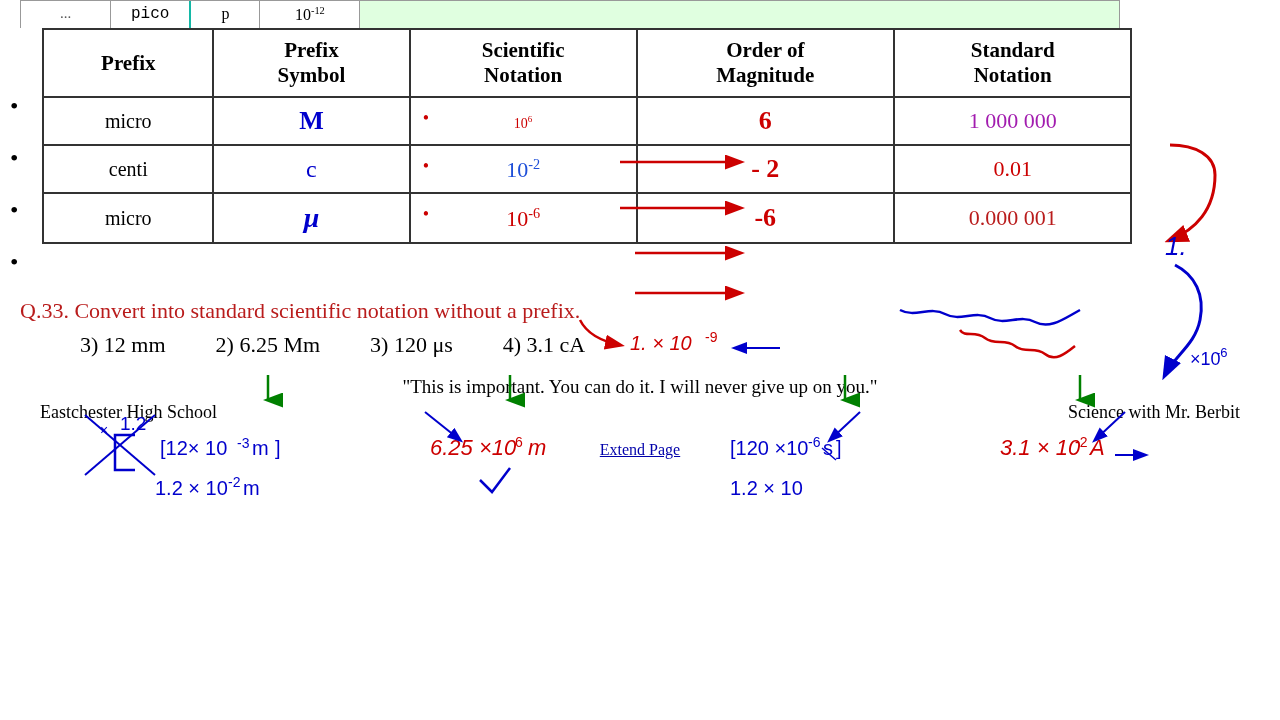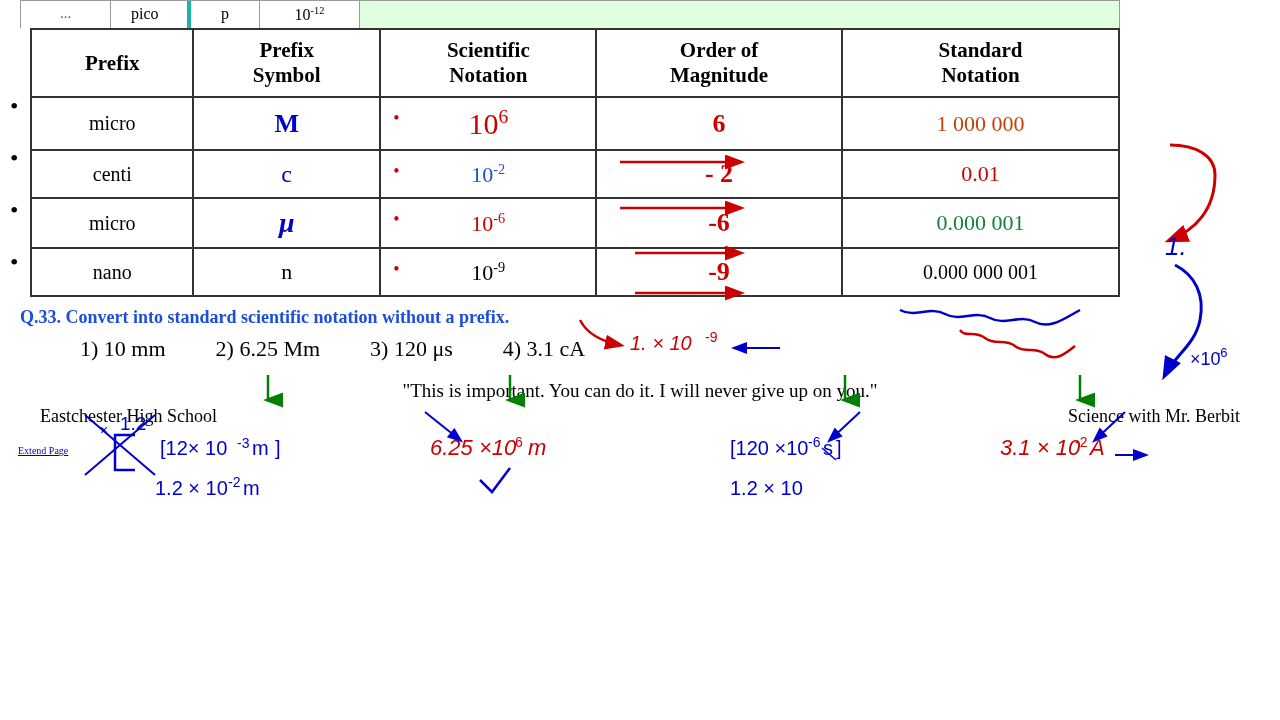--- a/index.html
+++ b/index.html
@@ -22,62 +22,62 @@
 
     .q32 {
       color: #008000;
       font-size: 22px;
       font-weight: bold;
       padding: 8px 20px 6px 20px;
     }
 
     
     .prefix-table {
-      margin: 0 8px;
+      margin: 0 20px;
       border-collapse: collapse;
       width: calc(100% - 180px);
       font-size: 20px;
     }
     .prefix-table th, .prefix-table td {
       border: 2px solid #333;
       text-align: center;
       padding: 8px 14px;
       vertical-align: middle;
     }
     .prefix-table th {
       font-weight: bold;
       font-size: 21px;
     }
 
     .q33 {
-      color: #1d4ed8;
-      font-size: 18px;
-      font-weight: bold;
+      color: #b91c1c;
+      font-size: 22px;
+      font-weight: normal;
       padding: 10px 20px 4px 20px;
     }
 
     .quote-line {
       text-align: center;
       font-size: 19px;
       padding: 14px 20px 4px;
       font-family: 'Times New Roman', serif;
     }
 
     .school-line {
       display: flex;
       justify-content: space-between;
       padding: 0px 40px;
       font-size: 18px;
       font-family: 'Times New Roman', serif;
     }
 
     .extend-page {
-      text-align: left;
+      text-align: center;
       padding: 18px;
-      font-size: 10px;
+      font-size: 16px;
     }
     .extend-page a {
       color: #00a;
       text-decoration: underline;
     }
 
     
     .svg-overlay {
       position: absolute;
       top: 0;
@@ -93,21 +93,21 @@
       vertical-align: super;
     }
   </style>
 </head>
 <body>
 
 <div class="page-container">
 
   <div style="display:flex; align-items:stretch; margin: 0 20px; border: 1px solid #999; border-bottom: none; width: calc(100% - 180px); font-size:16px; background:#fff;">
     <div style="padding:4px 30px; border-right:1px solid #999; min-width:90px; text-align:center; font-size:15px; color:#555;">...</div>
-    <div style="padding:4px 20px; border-right:4px solid #14b8a6; min-width:80px; text-align:left;">pico</div>
+    <div style="padding:4px 20px; border-right:2px solid #14b8a6; min-width:80px; text-align:left;font-family:Liberation Mono, monospace;">pico</div>
     <div style="padding:4px 30px; border-right:1px solid #999; min-width:60px; text-align:center;">p</div>
     <div style="padding:4px 30px; border-right:1px solid #999; min-width:100px; text-align:center;">10<sup>-12</sup></div>
     <div style="flex:1; padding:4px 10px; background: #e0ffe0;"></div>
   </div>
 
 
   <div style="display:flex; align-items:flex-start; margin-left:10px;">
 
     <div style="display:flex; flex-direction:column; padding-top:52px;">
       <div style="height:52px; display:flex; align-items:center; padding-right:4px; font-size:24px;">•</div>
@@ -124,66 +124,56 @@
           <th>Scientific<br>Notation</th>
           <th>Order of<br>Magnitude</th>
           <th>Standard<br>Notation</th>
         </tr>
       </thead>
       <tbody>
         <tr>
           <td>micro</td>
           <td style="color:#0000cc; font-size:26px; font-weight:bold;">M</td>
           <td style="position:relative;">
-            <span style="color:#cc0000; font-size:30px;">10<sup style="font-size:0.65em;">6</sup></span>
+            <span style="color:#cc0000; font-size:14px;">10<sup style="font-size:0.65em;">6</sup></span>
             <span style="position:absolute; top:10px; left:12px; color:#cc0000; font-size:18px;">•</span>
           </td>
           <td style="color:#cc0000; font-size:26px; font-weight:bold;">6</td>
-          <td style="color:#c2410c; font-size:22px;">1 000 000</td>
+          <td style="color:#a21caf; font-size:22px;">1 000 000</td>
         </tr>
         <tr>
           <td>centi</td>
           <td style="color:#0000cc; font-size:24px;">c</td>
           <td style="position:relative;">
             <span style="color:#1d4ed8; font-size:22px;">10<sup style="font-size:0.65em;">-2</sup></span>
             <span style="position:absolute; top:10px; left:12px; color:#cc0000; font-size:18px;">•</span>
           </td>
           <td style="color:#cc0000; font-size:26px; font-weight:bold;">- 2</td>
           <td style="color:#cc0000; font-size:22px;">0.01</td>
         </tr>
         <tr>
           <td>micro</td>
           <td style="color:#0000cc; font-size:28px; font-style:italic; font-weight:bold;">μ</td>
           <td style="position:relative;">
             <span style="color:#cc0000; font-size:22px;">10<sup style="font-size:0.65em;">-6</sup></span>
             <span style="position:absolute; top:10px; left:12px; color:#cc0000; font-size:18px;">•</span>
           </td>
           <td style="color:#cc0000; font-size:26px; font-weight:bold;">-6</td>
-          <td style="color:#15803d; font-size:22px;">0.000 001</td>
-        </tr>
-        <tr>
-          <td>nano</td>
-          <td style="font-size:22px;">n</td>
-          <td style="position:relative;">
-            <span style="font-size:22px;">10<sup style="font-size:0.65em;">-9</sup></span>
-            <span style="position:absolute; top:10px; left:12px; color:#cc0000; font-size:18px;">•</span>
-          </td>
-          <td style="color:#cc0000; font-size:26px; font-weight:bold;">-9</td>
-          <td style="font-size:20px;">0.000 000 001</td>
+          <td style="color:#b91c1c; font-size:22px;">0.000 001</td>
         </tr>
       </tbody>
     </table>
   </div>
 
   <div class="q33">
     <span>Q.33. Convert into standard scientific notation without a prefix.</span>
   </div>
 
   <div style="font-size:22px; padding:4px 80px; display:flex; gap:50px; align-items:flex-start;">
-    <div>1) 10 mm</div>
+    <div>3) 12 mm</div>
     <div>2) 6.25 Mm</div>
     <div>3) 120 μs</div>
     <div>4) 3.1 cA</div>
   </div>
 
   <div class="quote-line">
     <span>"This is important. You can do it. I will never give up on you."</span>
   </div>
 
   <div class="school-line">

